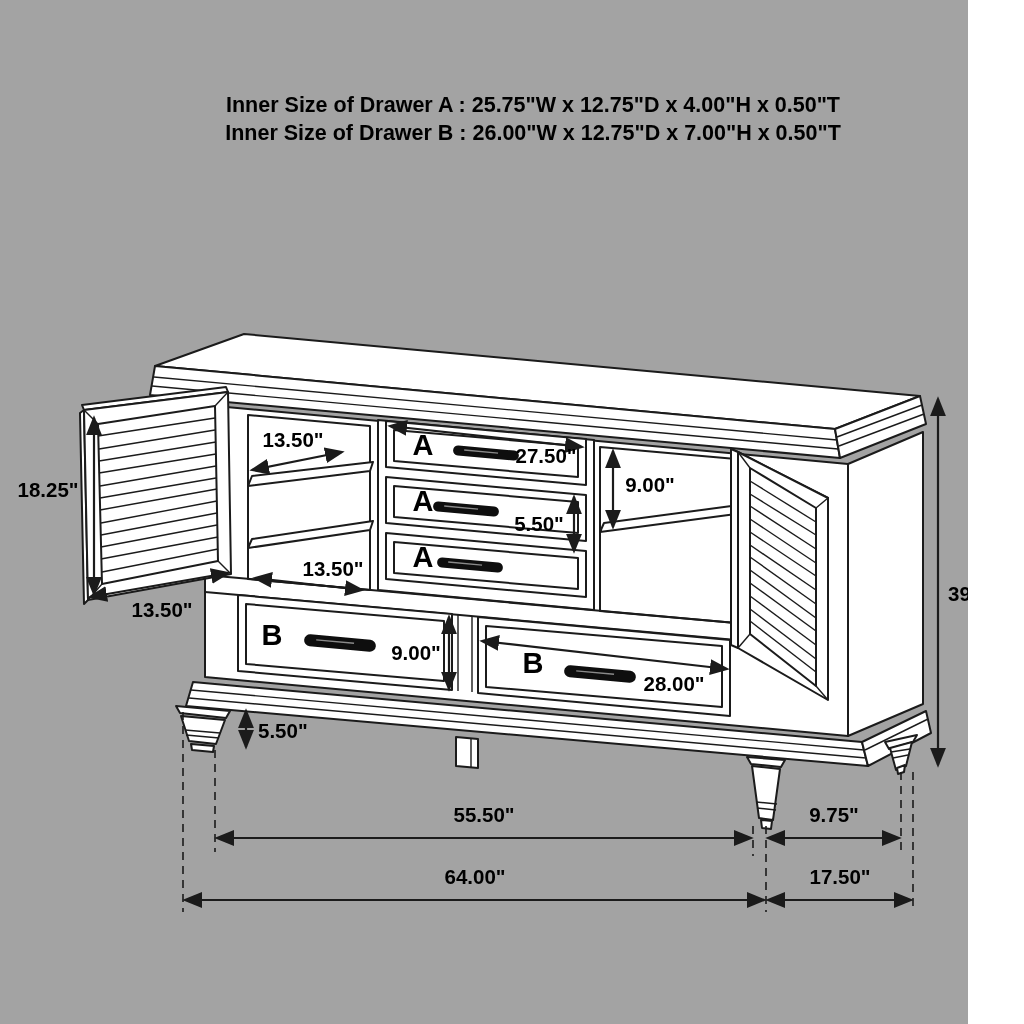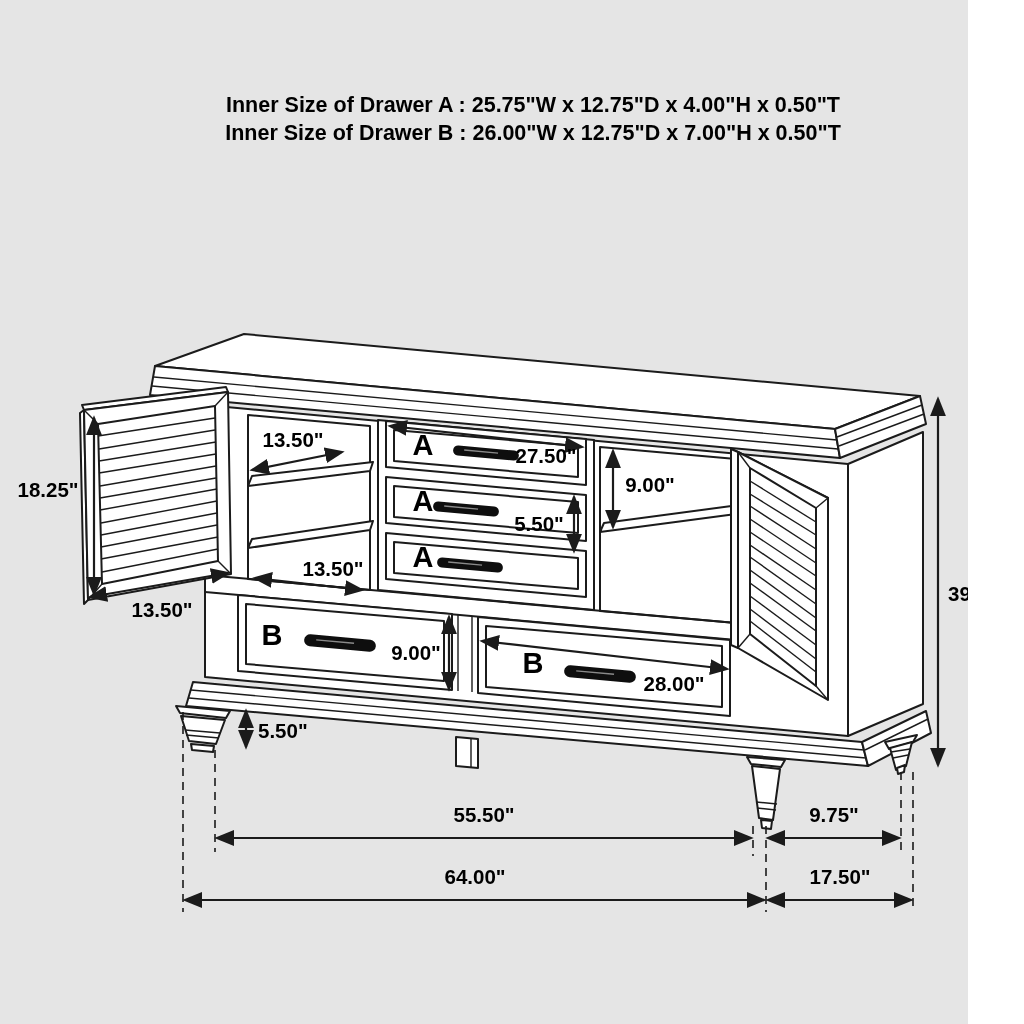--- a/index.html
+++ b/index.html
@@ -1,16 +1,16 @@
 <!DOCTYPE html>
 <html><head>
 <meta charset="utf-8">
 <style>
   html,body{margin:0;padding:0;background:#ffffff;}
-  .stage{width:968px;height:1024px;position:relative;background:#e5e5e5;overflow:hidden;}
+  .stage{width:968px;height:1024px;position:relative;background:#a3a3a3;overflow:hidden;}
   svg{display:block;}
   svg text{font-family:"Liberation Sans","DejaVu Sans",sans-serif;font-weight:bold;fill:#000000;}
   .hdr{font-size:21.5px;text-anchor:middle;}
   .dim{font-size:20.5px;text-anchor:middle;}
   .dim.start{text-anchor:start;}
   .marker-letter{font-size:29px;text-anchor:middle;}
   .ln{stroke:#1b1b1b;stroke-width:2;fill:none;stroke-linejoin:round;stroke-linecap:round;}
   .face{stroke:#1b1b1b;stroke-width:2;fill:#ffffff;stroke-linejoin:round;}
   .thin{stroke:#1b1b1b;stroke-width:1.4;fill:none;}
   .arrow{stroke:#1b1b1b;stroke-width:2.2;fill:none;}

